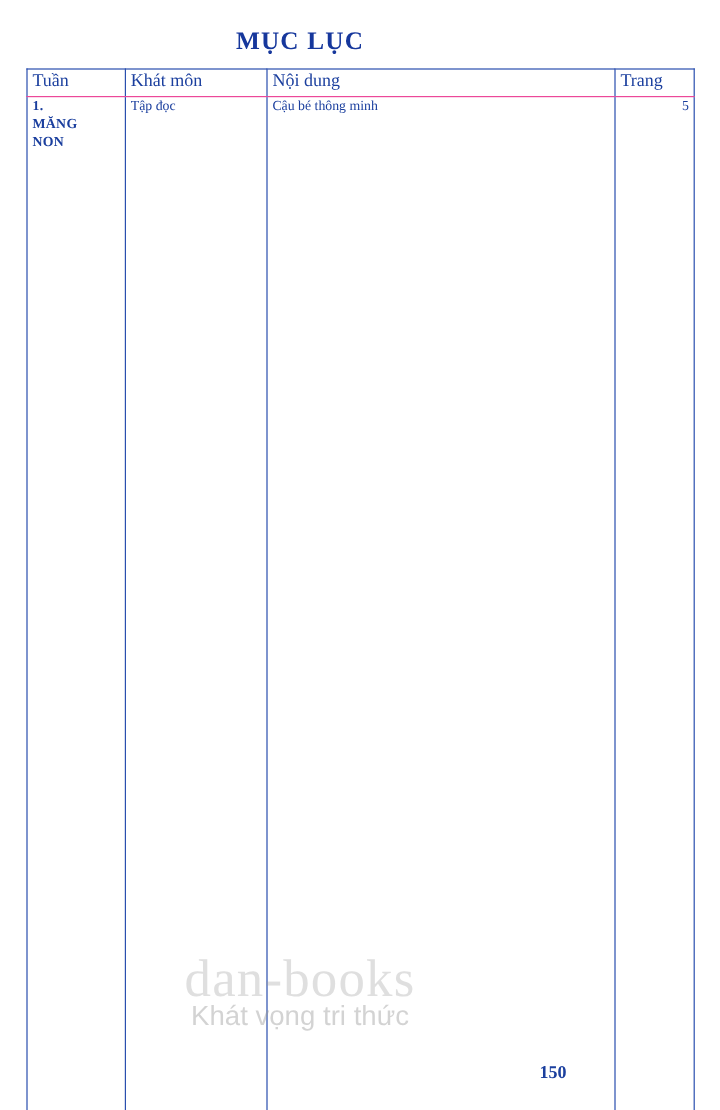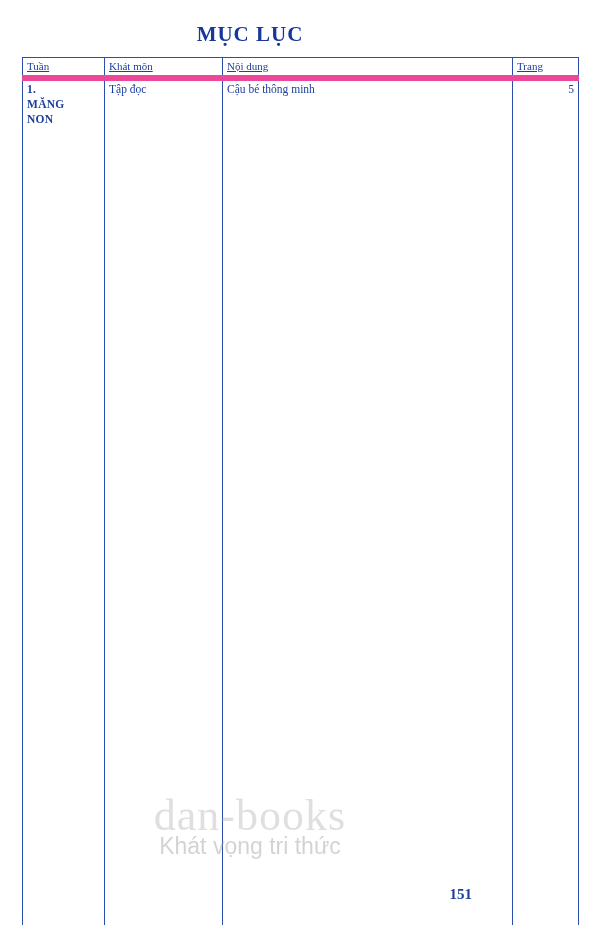--- a/index.html
+++ b/index.html
@@ -34,26 +34,25 @@
   }
   table.toc td, table.toc th{
     border-left:1px solid #2a4fae;
     border-right:1px solid #2a4fae;
     padding:1px 4px;
     vertical-align:top;
     line-height:1.32;
   }
   thead th{
     border-top:1px solid #2a4fae;
-    border-bottom:6px solid #ec4899;
+    border-bottom:1px solid #ec4899;
     font-weight:normal;
     text-align:left;
-    font-size:11px;
+    font-size:15px;
     padding:3px 4px;
-    text-decoration:underline;
   }
   .col-week{width:82px;}
   .col-sub{width:118px;}
   .col-content{width:290px;}
   .col-page{width:66px;text-align:right;}
   thead th.col-page{text-align:left;}
   tbody tr.group-first td{border-top:1px solid #2a4fae;}
   td.week{
     font-weight:bold;
     white-space:pre-line;
@@ -121,14 +120,14 @@
           <td class="page">5</td>
         </tr>
       </tbody>
   </table>
 
   <div class="watermark">
     <div class="wm-main">dan-books</div>
     <div class="wm-sub">Khát vọng tri thức</div>
   </div>
 
-  <div class="folio">151</div>
+  <div class="folio">150</div>
 </div>
 
 </body></html>

